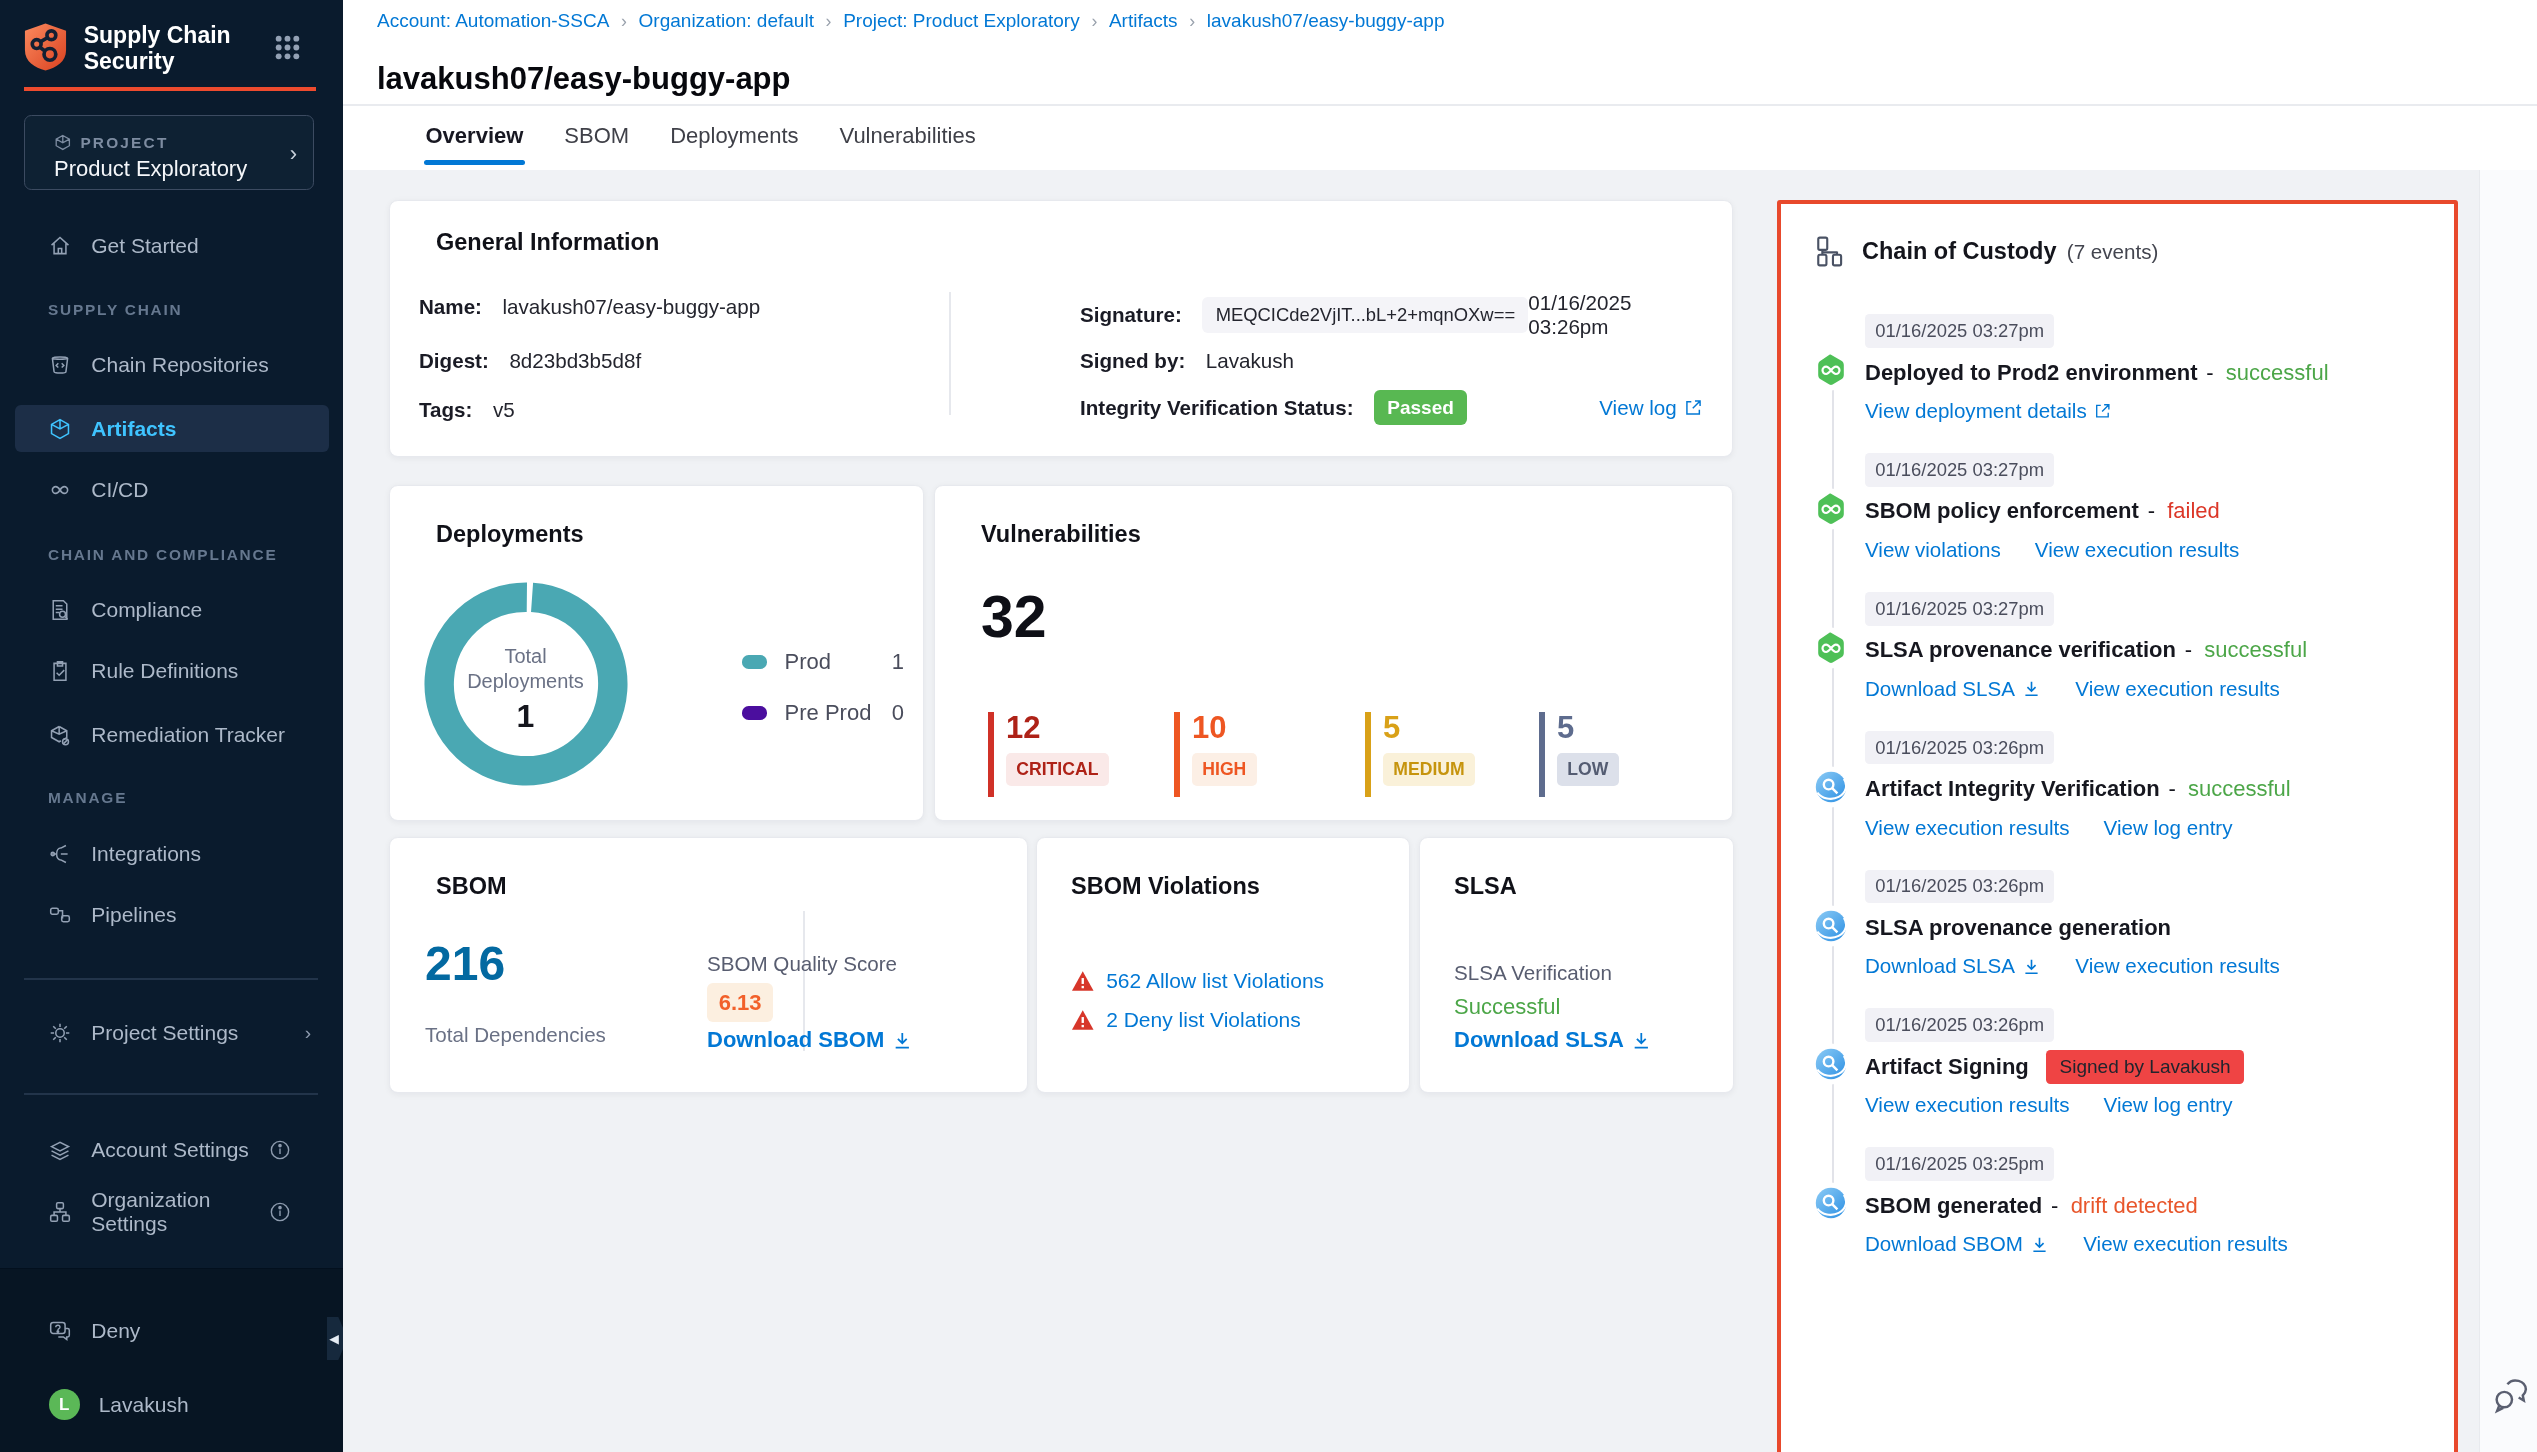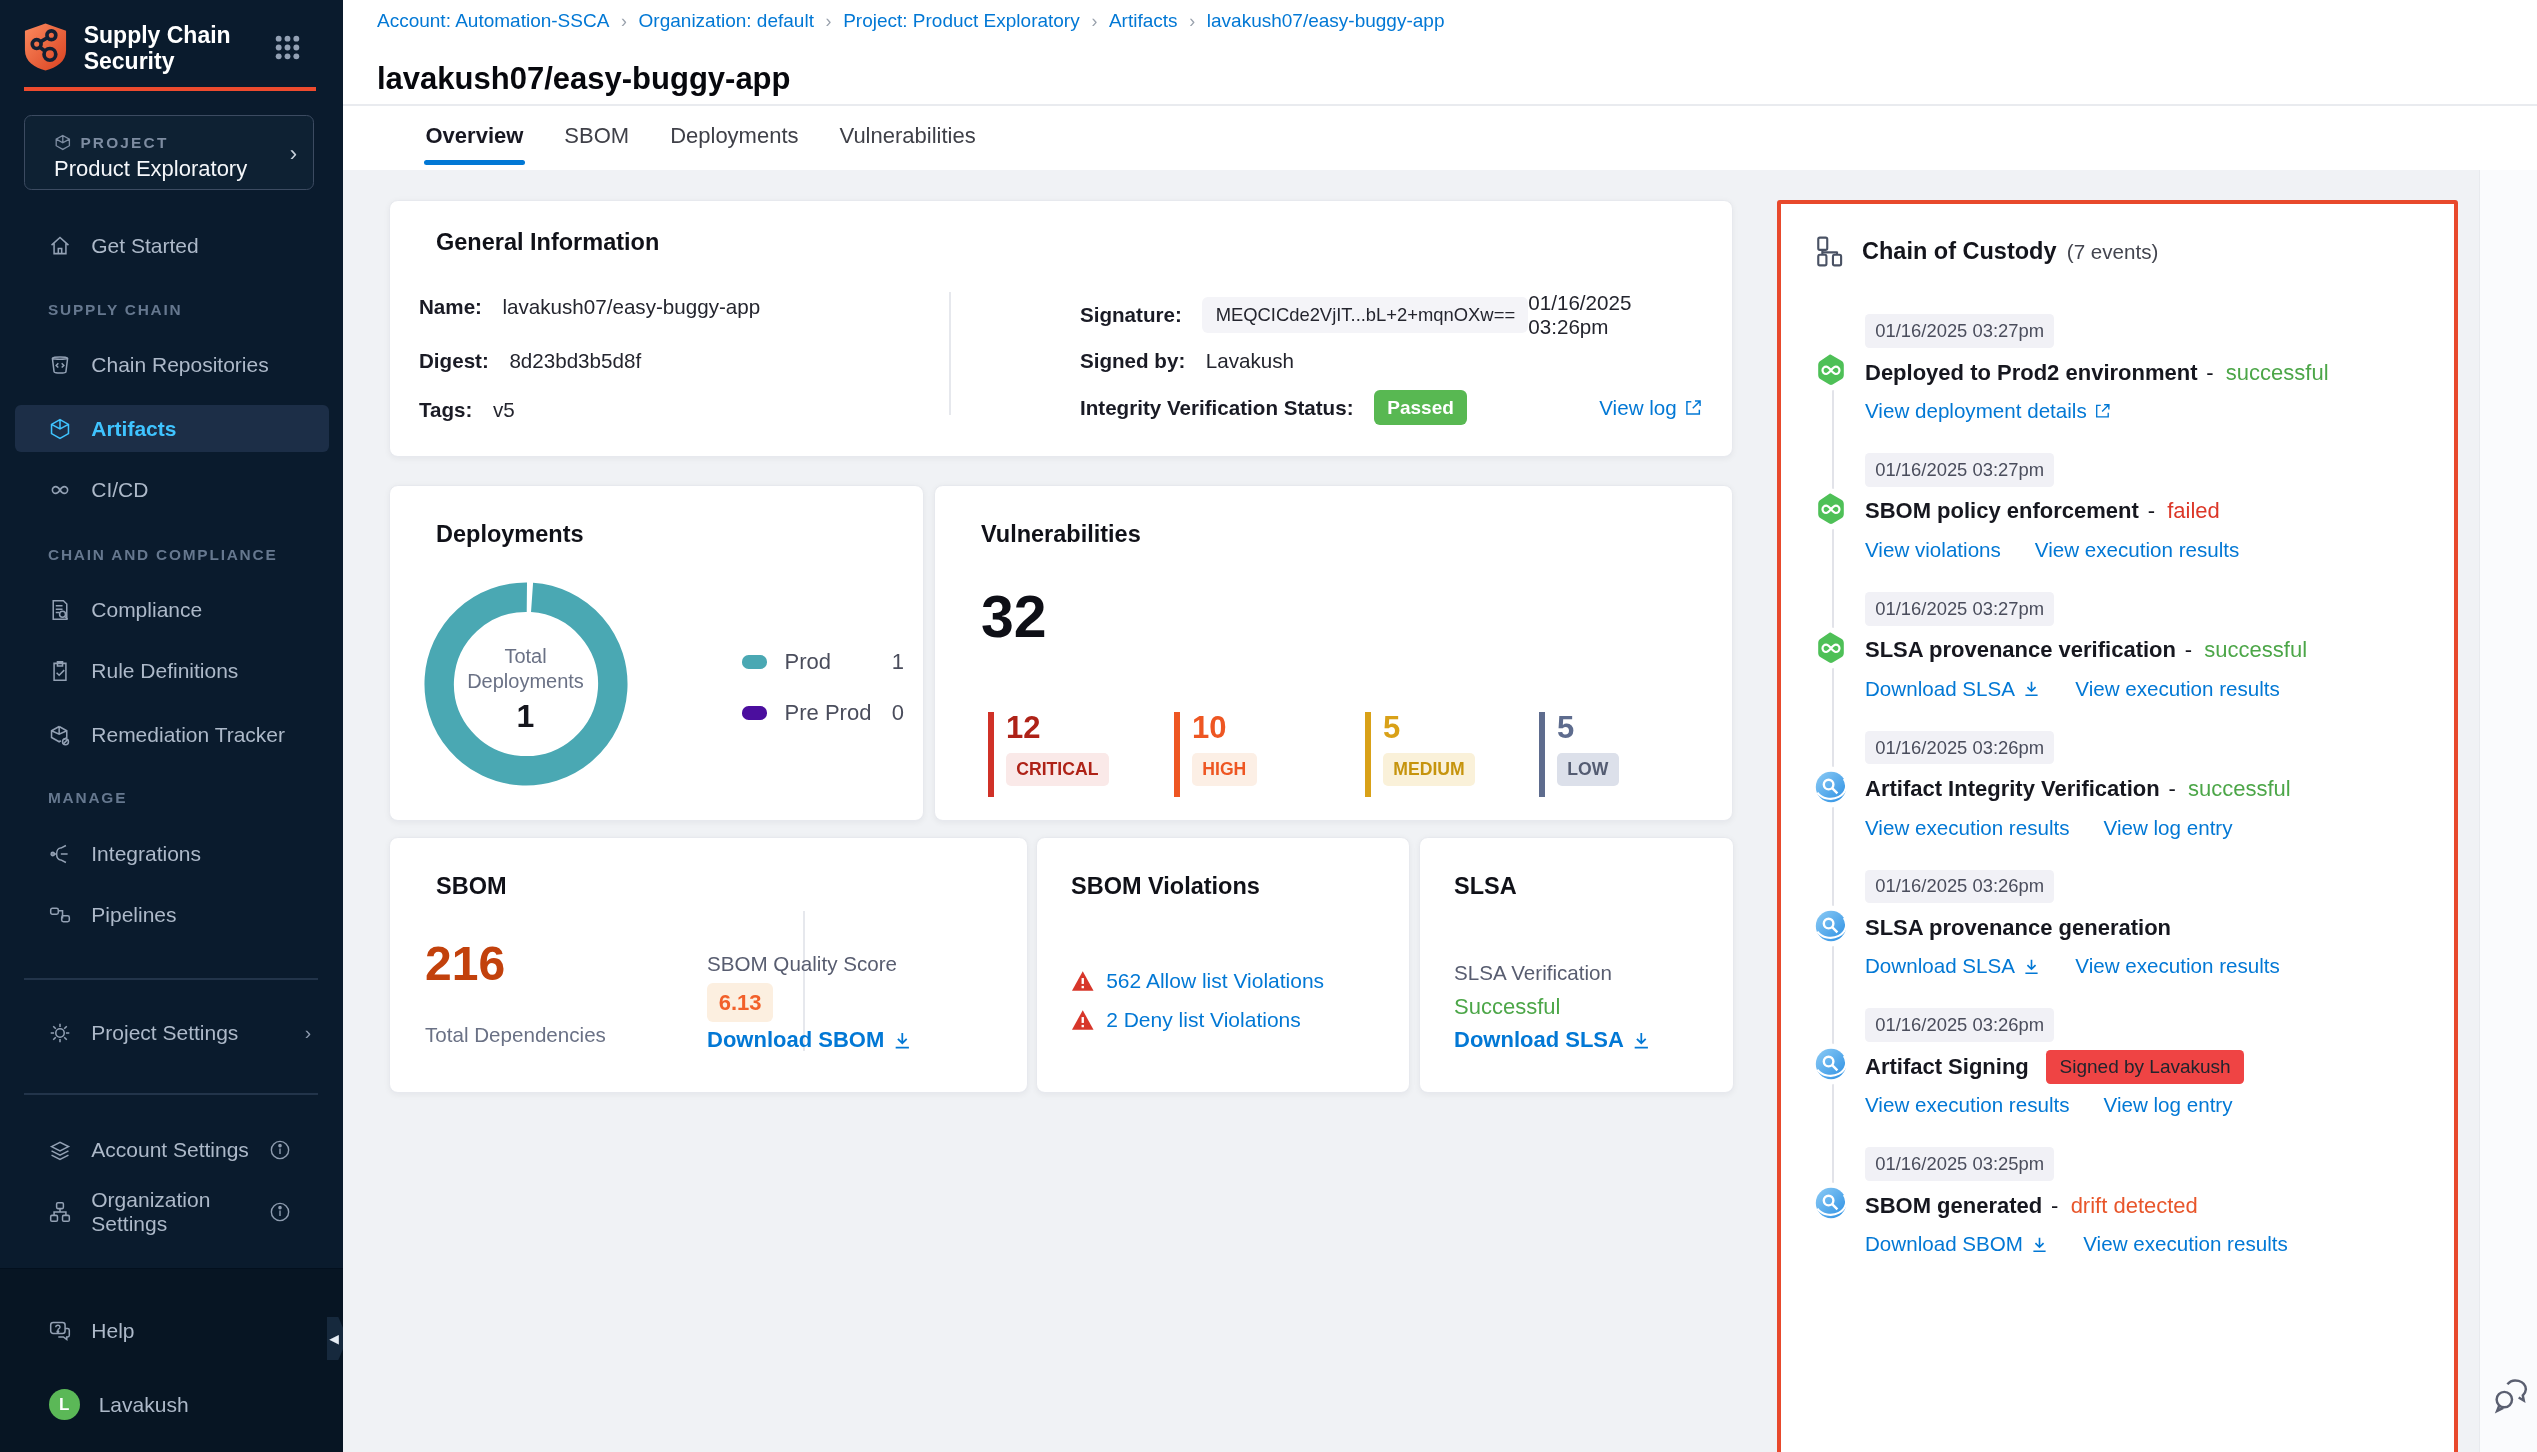--- a/index.html
+++ b/index.html
@@ -67,21 +67,21 @@
   
   .vuln-total { position:absolute; left:46px; top:97px; font-size:59px; font-weight:700; color:#0E0F16; }
   .sev { position:absolute; top:226px; height:85px; border-left:6.6px solid; padding-left:12px; }
   .sev .num { font-size:31px; font-weight:700; line-height:32px; }
   .sev .badge { display:inline-block; margin-top:8.8px; font-size:17.6px; font-weight:700; padding:5.9px 10.3px; border-radius:5.1px; }
   .sev-critical { border-color:var(--critical-bar); } .sev-critical .num{color:var(--critical);} .sev-critical .badge{background:var(--critical-bg); color:var(--critical);}
   .sev-high { border-color:var(--high); } .sev-high .num{color:var(--high);} .sev-high .badge{background:var(--high-bg); color:var(--high);}
   .sev-medium { border-color:var(--medium); } .sev-medium .num{color:var(--medium);} .sev-medium .badge{background:var(--medium-bg); color:var(--medium-text);}
   .sev-low { border-color:var(--low); } .sev-low .num{color:var(--low);} .sev-low .badge{background:var(--low-bg); color:var(--low-text);}
   
-  .big-num { position:absolute; font-weight:700; color:#c2410c; }
+  .big-num { position:absolute; font-weight:700; color:#0369a1; }
   .gray-text { color:#6A7185; font-size:20.6px; position:absolute; }
   .score-badge { position:absolute; background:var(--score-bg); color:var(--score-orange); font-size:22px; font-weight:700; padding:6.6px 11.7px; border-radius:5.9px; }
   .viol-row { position:absolute; display:flex; align-items:center; }
   .viol-row svg { margin-right:11.7px; flex:none; }
   .viol-row .link { font-size:21px; }
   .slsa-status { position:absolute; color:var(--success-green); font-size:22px; }
   
   .coc { position:absolute; left:1777px; top:200px; width:681px; height:1364px; background:#fff; border:4.4px solid var(--coc-border); border-radius:2.9px; }
   .coc-header { position:absolute; left:34px; top:32px; display:flex; align-items:center; }
   .coc-header .t { font-size:23.5px; font-weight:700; color:#14151C; margin-left:16px; }
@@ -262,21 +262,21 @@
   </div>
 
   <div class="side-bottom">
     <div class="nav-item" style="top:38px">
       <svg viewBox="0 0 26 26" fill="none" stroke="#93A1B4" stroke-width="1.8">
           <rect x="2" y="3" width="17" height="13" rx="3"></rect>
           <path d="M19 10h3a2 2 0 0 1 2 2v6a2 2 0 0 1-2 2h-1v3l-4-3h-6"></path>
           <path d="M8 8.5c0-3 5-3 5 0 0 1.8-2.5 1.6-2.5 3.5" stroke-width="1.6"></path>
           <circle cx="10.5" cy="13.6" r="0.9" fill="#93A1B4"></circle>
         </svg>
-      <span>Help</span>
+      <span>Deny</span>
     </div>
     <div class="nav-item" style="top:112px">
       <span class="avatar">L</span>
       <span>Lavakush</span>
     </div>
   </div>
 </aside>
 <div class="collapse-tab">◀</div>
 
 <div class="main-bg"></div>

